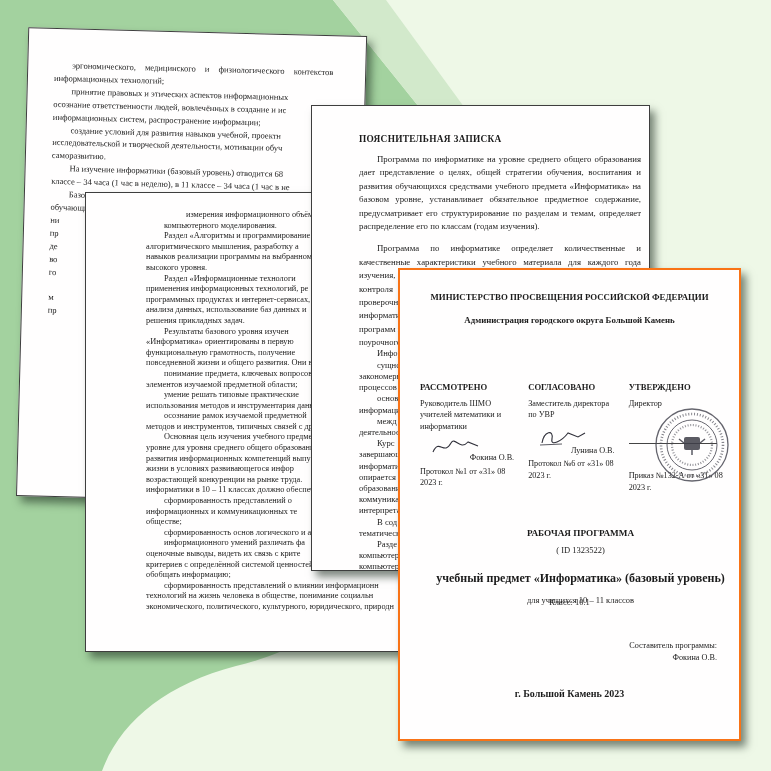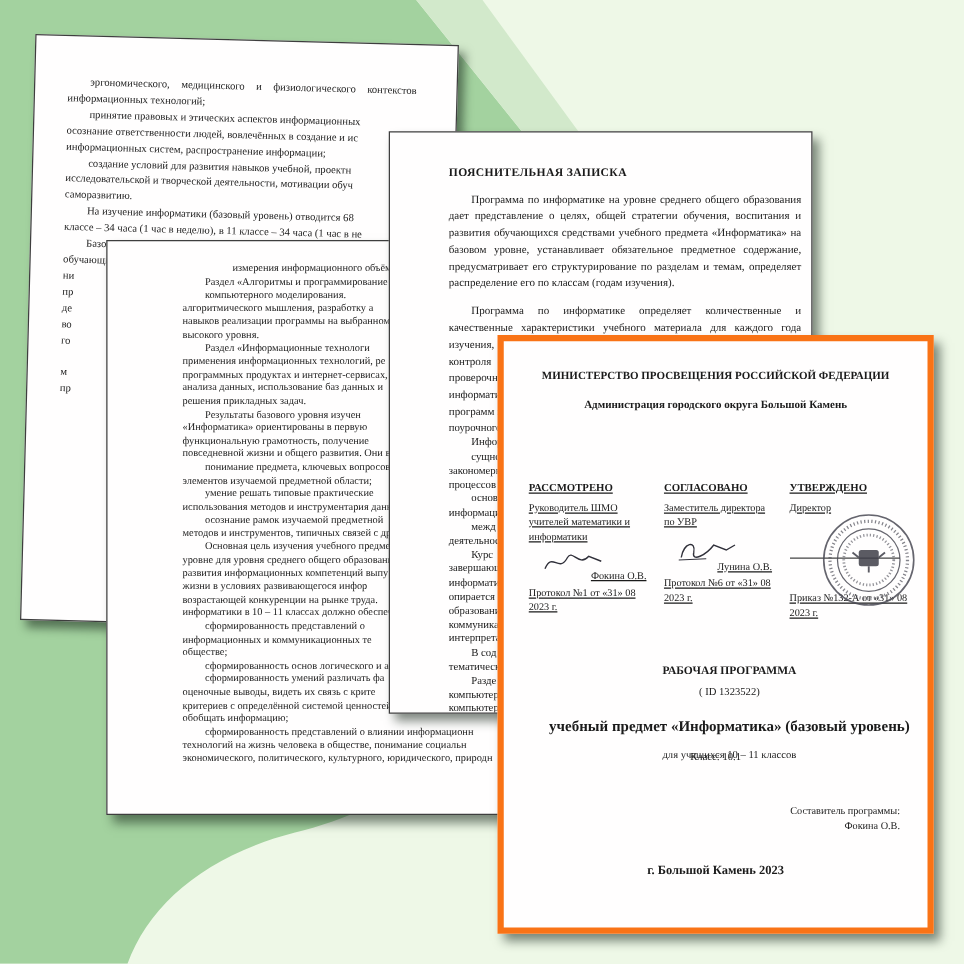--- a/index.html
+++ b/index.html
@@ -24,24 +24,24 @@
 
   
   #page3{left:311px;top:105px;width:337px;height:464px;}
   #page3 .inner{padding:28px 0 0 47px;}
   #page3 .ttl{font-size:9.3px;font-weight:bold;letter-spacing:.3px;margin:0;}
   #page3 .para{width:282px;margin:9px 0 0 0;font-size:8.8px;line-height:13.4px;
                text-align:justify;text-indent:18px;}
   #page3 .frags{margin-top:1px;font-size:8.6px;line-height:11.2px;}
 
   
-  #page4{left:398px;top:268px;width:339px;height:469px;border:5px solid #f97316;}
+  #page4{left:398px;top:268px;width:339px;height:469px;border:2px solid #f97316;}
   #page4 .hdr{position:absolute;top:16px;left:0;right:0;}
   #page4 .hdr .ln{white-space:normal;text-align:center;font-weight:bold;font-size:8.8px;line-height:23px;}
-  .approval{position:absolute;top:112px;left:20px;right:8px;display:flex;justify-content:flex-start;text-decoration:underline;}
+  .approval{position:absolute;top:112px;left:20px;right:8px;display:flex;justify-content:flex-start;}
   .acol{position:relative;font-size:8.2px;line-height:11.5px;}
   .acol.c1{width:112px;} .acol.c2{width:104px;} .acol.c3{width:106px;}
   .ah{font-size:8.6px;font-weight:600;margin-bottom:4px;}
   .aname{text-align:right;font-size:8.2px;margin-top:-6px;padding-right:14px;}
   .ameta{margin-top:2px;}
   .sig{display:block;margin:4px 0 0 10px;}
   .sigline{border-top:1px solid #444;width:88px;margin:34px 0 0 0;}
   .stamp{position:absolute;left:24px;top:24px;opacity:.85;}
   .tblock{position:absolute;top:258px;left:0;right:0;text-align:center;padding-left:22px;}
   .t-main{font-weight:bold;font-size:9.2px;}
@@ -84,22 +84,22 @@
         <div class="ln">го</div>
         <div class="ln">&nbsp;</div>
         <div class="ln">м</div>
         <div class="ln">пр</div>
       </div>
   </div>
 
   <div class="page" id="page2">
     <div class="txt">
         <div class="ln ind2">измерения информационного объёма данных,</div>
+        <div class="ln ind">компьютерного моделирования.</div>
         <div class="ln ind">Раздел «Алгоритмы и программирование</div>
-        <div class="ln ind">компьютерного моделирования.</div>
         <div class="ln">алгоритмического мышления, разработку а</div>
         <div class="ln">навыков реализации программы на выбранном</div>
         <div class="ln">высокого уровня.</div>
         <div class="ln ind">Раздел «Информационные технологи</div>
         <div class="ln">применения информационных технологий, ре</div>
         <div class="ln">программных продуктах и интернет-сервисах, в т</div>
         <div class="ln">анализа данных, использование баз данных и</div>
         <div class="ln">решения прикладных задач.</div>
         <div class="ln ind">Результаты базового уровня изучен</div>
         <div class="ln">«Информатика» ориентированы в первую</div>
@@ -114,21 +114,21 @@
         <div class="ln ind">Основная цель изучения учебного предмета</div>
         <div class="ln">уровне для уровня среднего общего образования</div>
         <div class="ln">развития информационных компетенций выпу</div>
         <div class="ln">жизни в условиях развивающегося инфор</div>
         <div class="ln">возрастающей конкуренции на рынке труда.</div>
         <div class="ln">информатики в 10 – 11 классах должно обеспечит</div>
         <div class="ln ind">сформированность представлений о</div>
         <div class="ln">информационных и коммуникационных те</div>
         <div class="ln">обществе;</div>
         <div class="ln ind">сформированность основ логического и алго</div>
-        <div class="ln ind">сформированность умений различать фа</div>
+        <div class="ln ind">информационного умений различать фа</div>
         <div class="ln">оценочные выводы, видеть их связь с крите</div>
         <div class="ln">критериев с определённой системой ценностей, проверять на достоверност</div>
         <div class="ln">обобщать информацию;</div>
         <div class="ln ind">сформированность представлений о влиянии информационн</div>
         <div class="ln">технологий на жизнь человека в обществе, понимание социальн</div>
         <div class="ln">экономического, политического, культурного, юридического, природн</div>
       </div>
   </div>
 
   <div class="page" id="page3">

